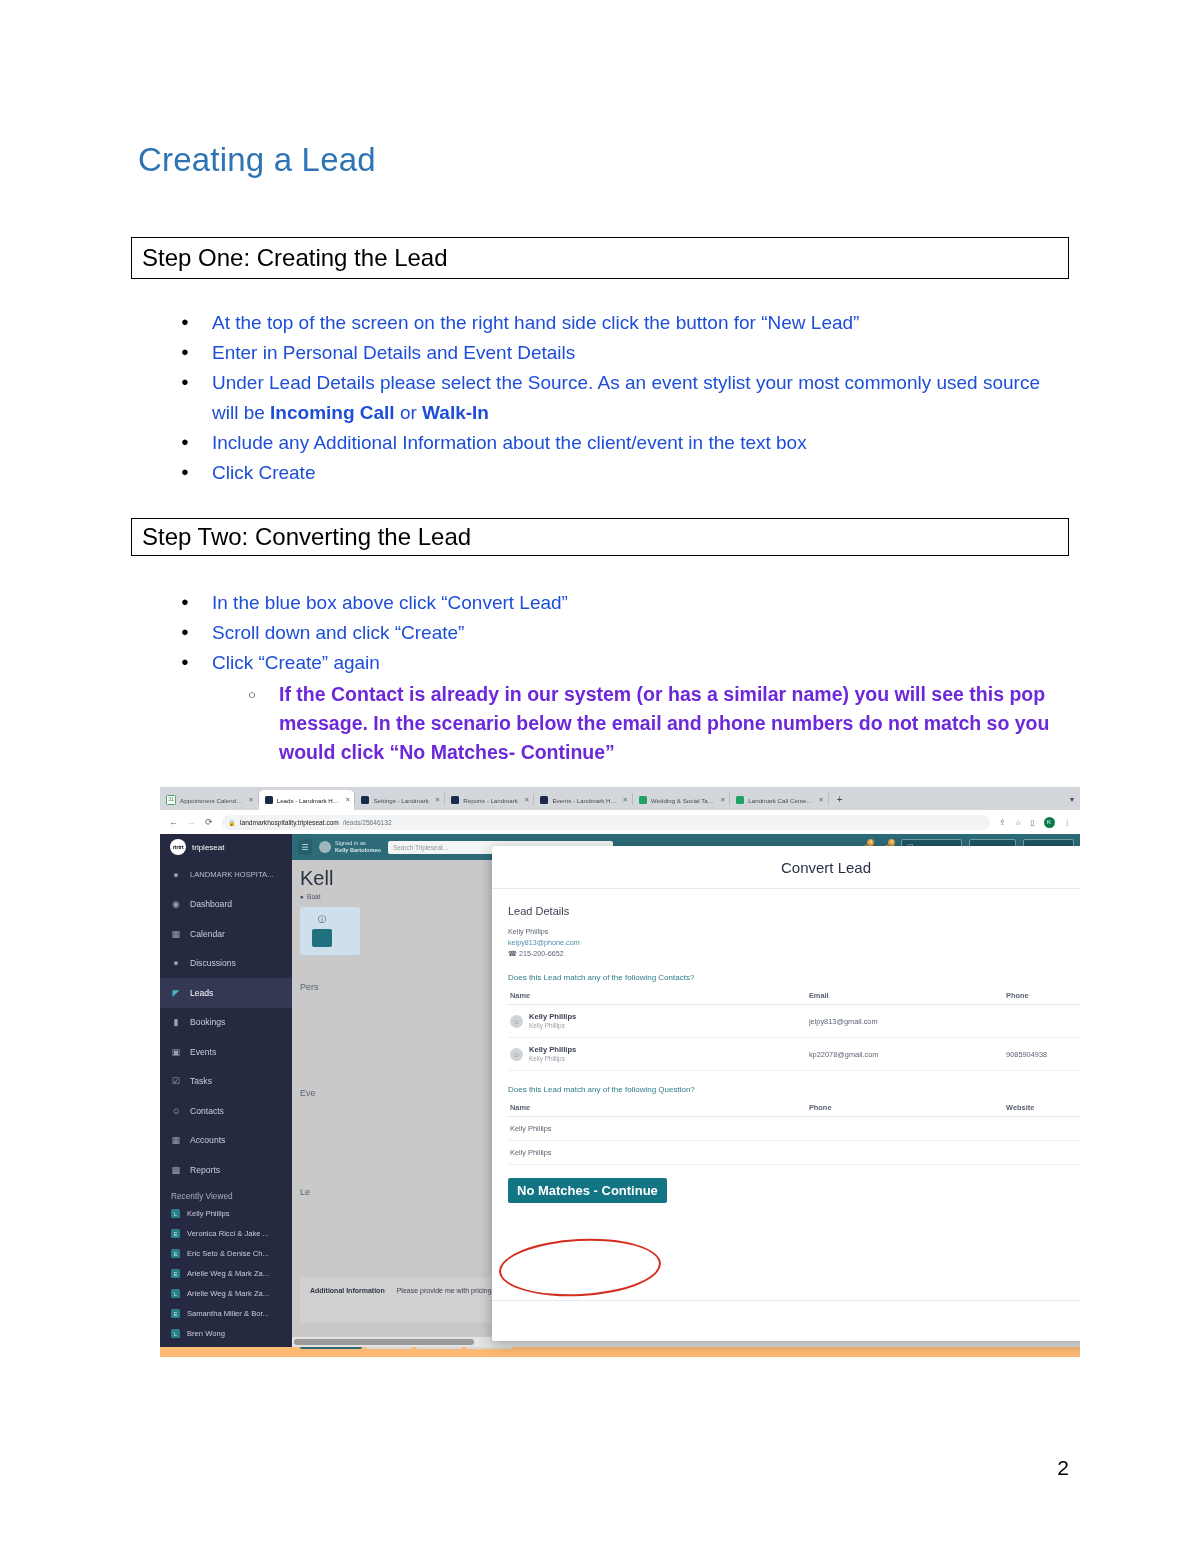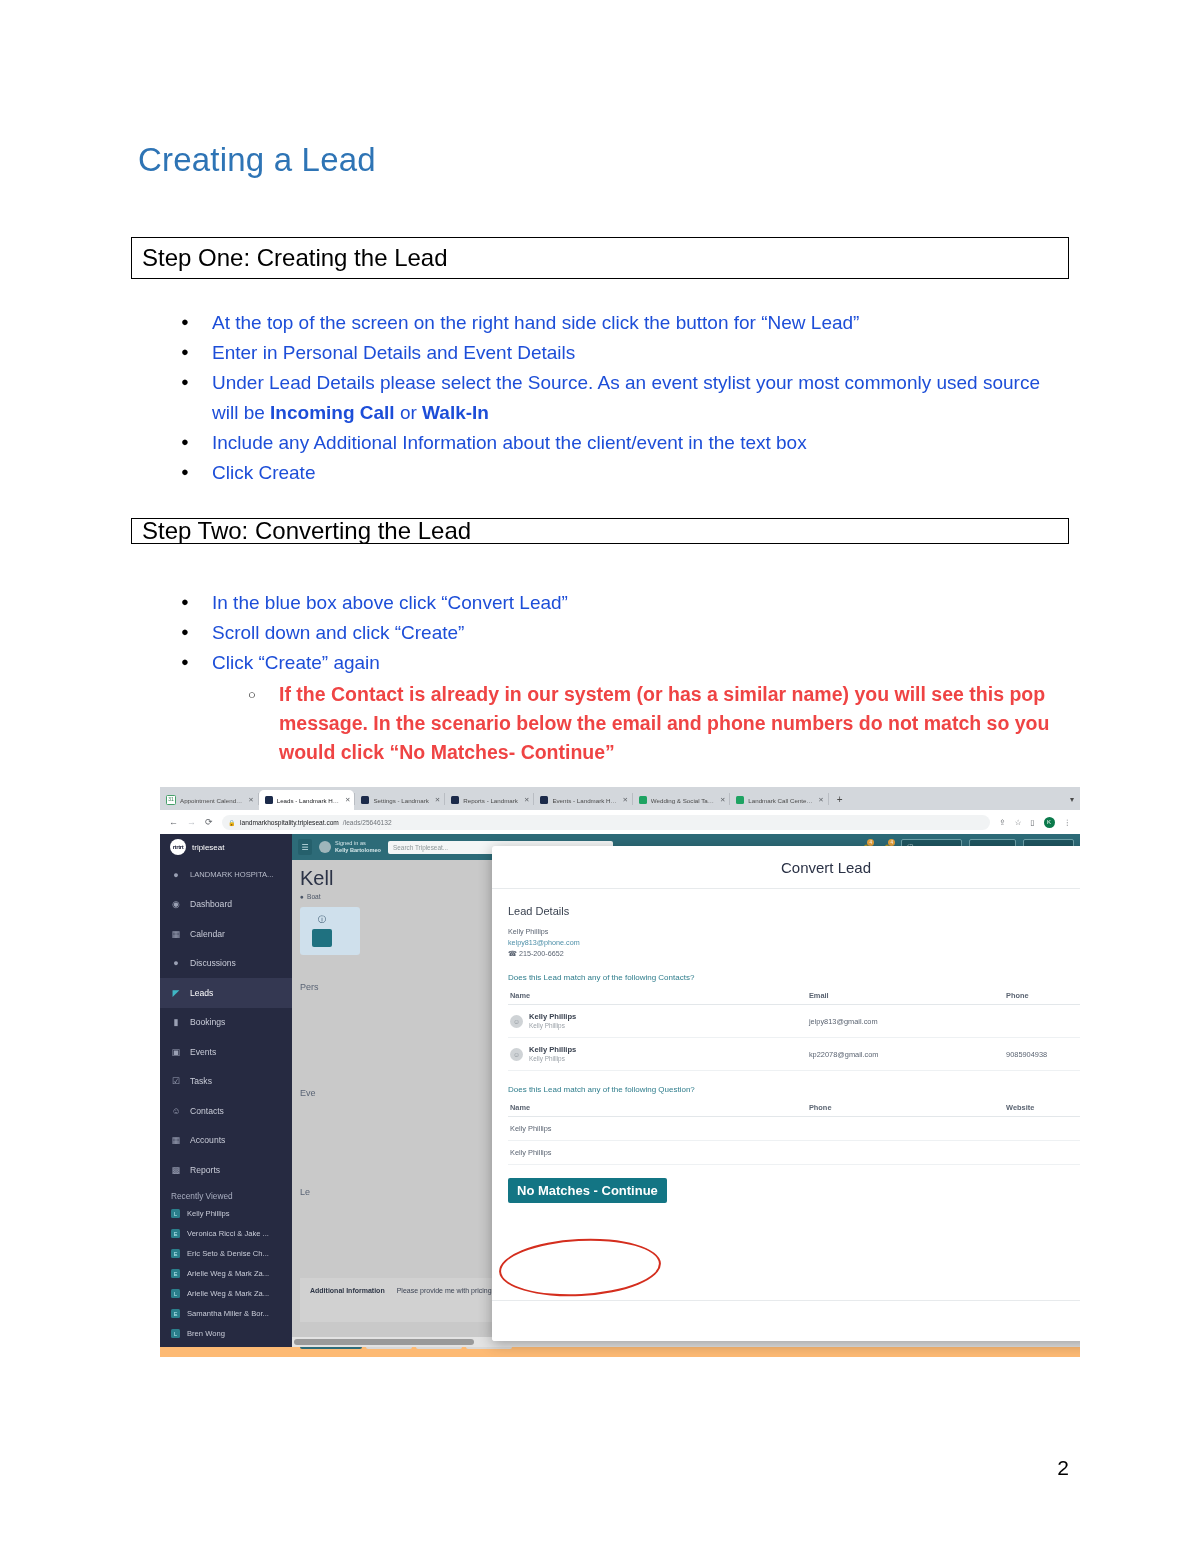--- a/index.html
+++ b/index.html
@@ -19,21 +19,21 @@
     letter-spacing:.2px;
     font-family:"Liberation Sans", sans-serif;
   }
   .step-box{
     position:absolute;left:131px;width:938px;
     border:1.6px solid #000;
     box-sizing:border-box;
     background:#fff;
   }
   #step-one-box{top:237px;height:42px;}
-  #step-two-box{top:518px;height:26px;}
+  #step-two-box{top:518px;height:38px;}
   .step-box-label{
     position:absolute;left:10px;top:50%;transform:translateY(-50%);
     font-size:24px;color:#000;font-weight:400;white-space:nowrap;
   }
 
   .bullets{position:absolute;left:175px;width:880px;}
   #bullets-one{top:308px;}
   #bullets-two{top:588px;}
   .bullet-row{
     position:relative;
@@ -41,21 +41,21 @@
     font-size:19px;line-height:30px;color:#1d4ed8;
     margin-bottom:0px;
   }
   .bullet-row::before{
     content:"\25CF";
     position:absolute;left:6px;top:-1px;font-size:13px;color:#000;
   }
   .subbullet{
     position:relative;
     padding-left:104px;
-    font-size:19.5px;line-height:29px;color:#ef4444;font-weight:bold;
+    font-size:19.5px;line-height:29px;color:#6d28d9;font-weight:bold;
     margin-top:2px;
   }
   .subbullet::before{
     content:"\25CB";
     position:absolute;left:73px;top:0px;font-size:13px;color:#000;font-weight:normal;
   }
   .b{font-weight:bold;}
 
   .page-number{
     position:absolute;right:131px;top:1456px;

